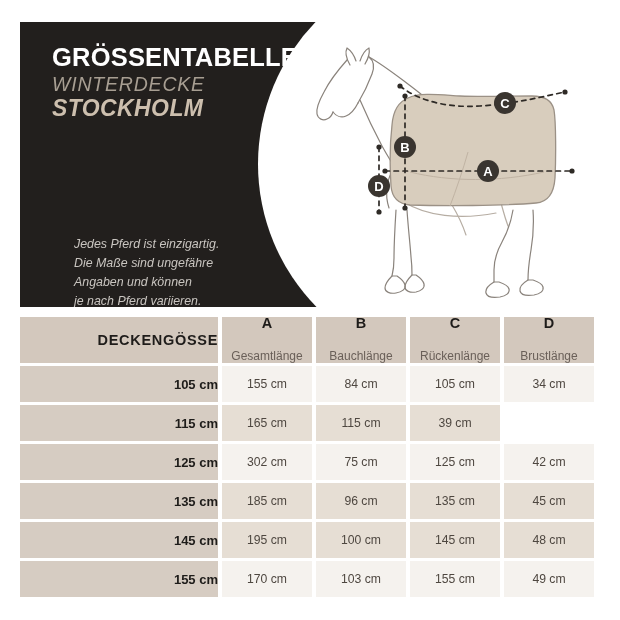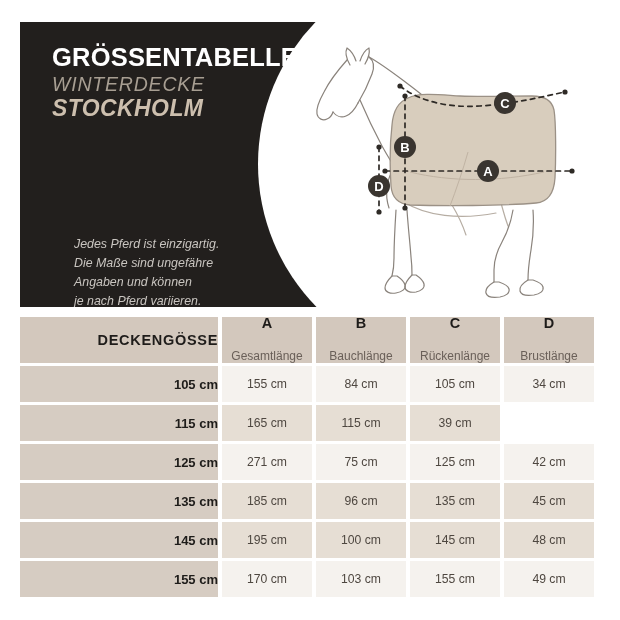--- a/index.html
+++ b/index.html
@@ -304,21 +304,21 @@
       <div class="cell cx sh-b">
           <span class="val">39 cm</span>
         </div>
     </div>
 
     <div class="trow">
       <div class="cell c0 sh-first">
           <span class="sizelbl">125 cm</span>
         </div>
       <div class="cell cx sh-a">
-          <span class="val">271 cm</span>
+          <span class="val">302 cm</span>
         </div>
       <div class="cell cx sh-a">
           <span class="val">75 cm</span>
         </div>
       <div class="cell cx sh-a">
           <span class="val">125 cm</span>
         </div>
       <div class="cell cx sh-a">
           <span class="val">42 cm</span>
         </div>

